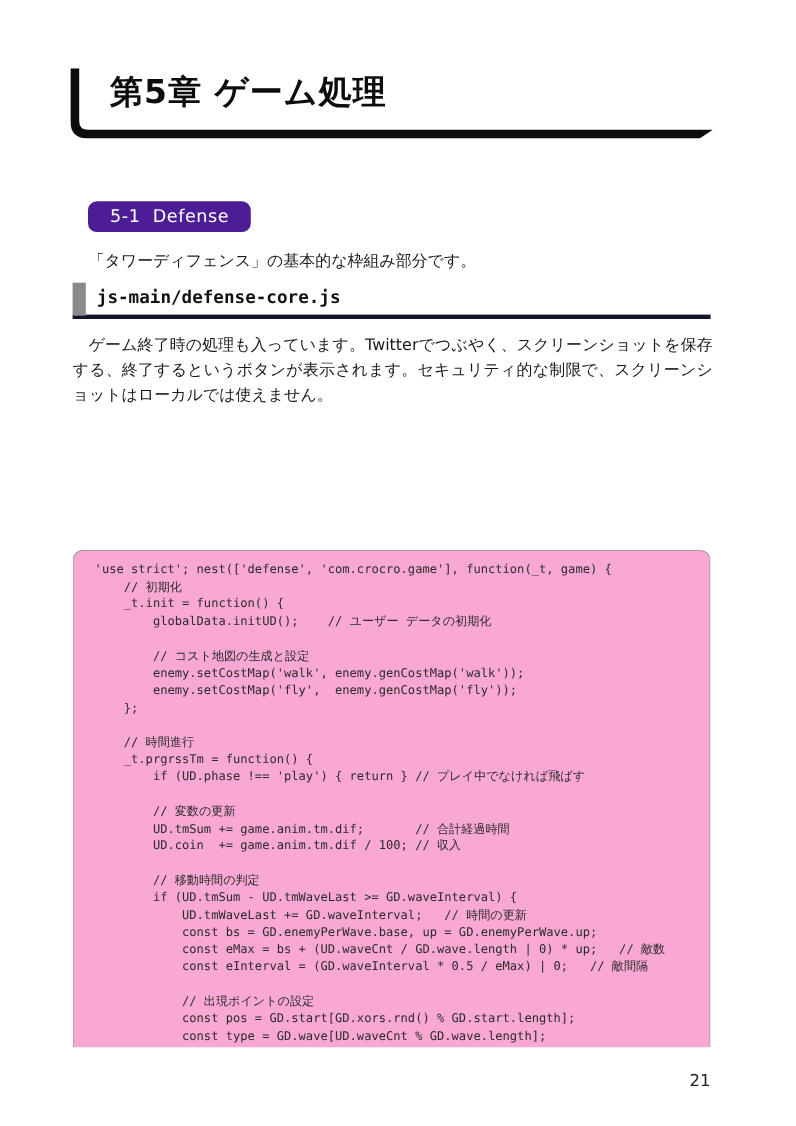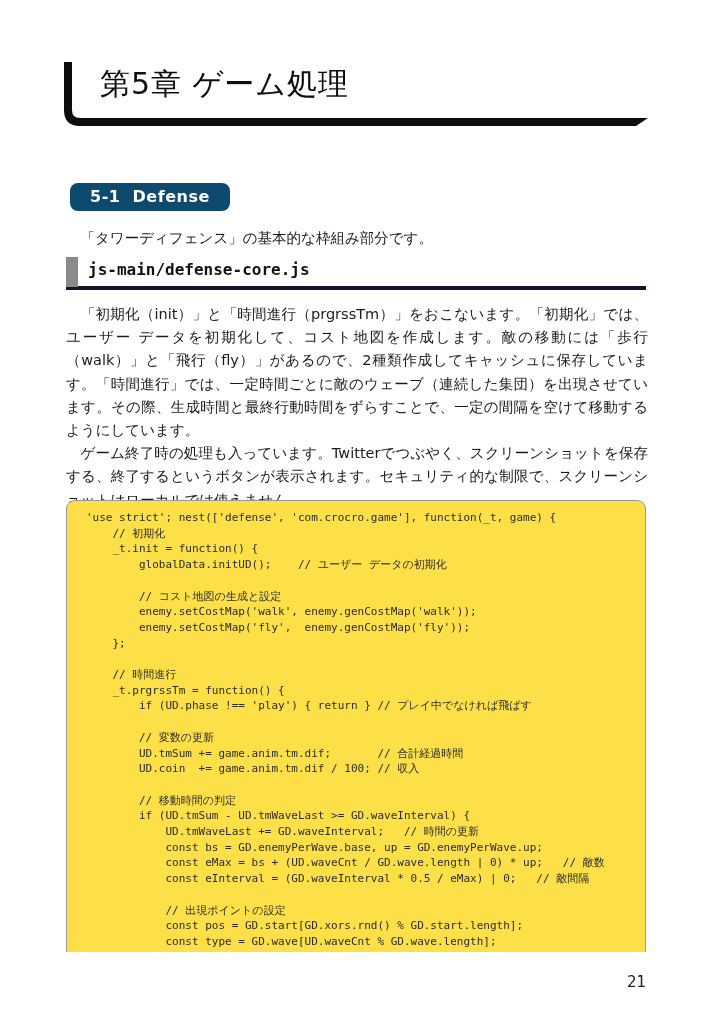--- a/index.html
+++ b/index.html
@@ -11,37 +11,37 @@
     position: relative;
     overflow: hidden;
   }
   .page { position: absolute; inset: 0; background: #fff; }
 
   
   .chapter-header { position: absolute; left: 64px; top: 62px; width: 584px; height: 64px; }
   .chapter-rule-svg { position: absolute; left: 0; top: 0; }
   .chapter-title {
     position: absolute; left: 36px; top: 2px;
-    font-size: 30px; font-weight: 400; color: #0d0d0d;
+    font-size: 30px; font-weight: 700; color: #0d0d0d;
     letter-spacing: 1px; margin: 0; white-space: nowrap;
   }
 
   .chapter-intro {
     position: absolute; left: 66px; top: 141px; width: 580px;
     font-size: 14.5px; line-height: 23px; margin: 0;
   }
 
   
   .section-badge {
-    position: absolute; left: 70px; top: 183px;
+    position: absolute; left: 80px; top: 183px;
     display: inline-block;
-    background: #0c4a6e; color: #ffffff;
+    background: #4c1d95; color: #ffffff;
     border-radius: 8px;
     padding: 4px 20px 5px 20px;
-    font-size: 16px; font-weight: 700;
+    font-size: 16px; font-weight: 400;
     white-space: pre; letter-spacing: 0.5px;
   }
 
   .section-intro {
     position: absolute; left: 66px; top: 227px; width: 580px;
     font-size: 14.5px; line-height: 23px; margin: 0;
   }
 
   
   .file-heading {
@@ -65,21 +65,21 @@
     text-align: justify; text-justify: inter-character;
   }
 
   
   .code-box {
     position: absolute; left: 66px; top: 500px; width: 580px; height: 452px;
     border: 1px solid #999999; border-bottom: none;
     border-radius: 9px 9px 0 0;
     box-sizing: border-box;
     overflow: hidden;
-    background: #fde047;
+    background: #f9a8d4;
   }
   .code-content {
     margin: 0; padding: 9px 6px 0 19px;
     font-family: "DejaVu Sans Mono", "Liberation Mono", monospace;
     font-size: 11px; line-height: 15.7px; color: #2b2b2b;
   }
   .code-line { white-space: pre; }
 
   .page-number {
     position: absolute; left: 66px; top: 973px; width: 580px;
@@ -102,21 +102,20 @@
   <div class="section-badge">5-1  Defense</div>
 
   <p class="section-intro">　「タワーディフェンス」の基本的な枠組み部分です。</p>
 
   <div class="file-heading">
     <span class="file-marker"></span>
     <span class="file-name">js-main/defense-core.js</span>
   </div>
 
   <div class="body-text">
-    <p>　「初期化（init）」と「時間進行（prgrssTm）」をおこないます。「初期化」では、ユーザー データを初期化して、コスト地図を作成します。敵の移動には「歩行（walk）」と「飛行（fly）」があるので、2種類作成してキャッシュに保存しています。「時間進行」では、一定時間ごとに敵のウェーブ（連続した集団）を出現させています。その際、生成時間と最終行動時間をずらすことで、一定の間隔を空けて移動するようにしています。</p>
     <p>　ゲーム終了時の処理も入っています。Twitterでつぶやく、スクリーンショットを保存する、終了するというボタンが表示されます。セキュリティ的な制限で、スクリーンショットはローカルでは使えません。</p>
   </div>
 
   <div class="code-box">
     <pre class="code-content"><div class="code-line">'use strict'; nest(['defense', 'com.crocro.game'], function(_t, game) {</div><div class="code-line">    // 初期化</div><div class="code-line">    _t.init = function() {</div><div class="code-line">        globalData.initUD();    // ユーザー データの初期化</div><div class="code-line">&nbsp;</div><div class="code-line">        // コスト地図の生成と設定</div><div class="code-line">        enemy.setCostMap('walk', enemy.genCostMap('walk'));</div><div class="code-line">        enemy.setCostMap('fly',  enemy.genCostMap('fly'));</div><div class="code-line">    };</div><div class="code-line">&nbsp;</div><div class="code-line">    // 時間進行</div><div class="code-line">    _t.prgrssTm = function() {</div><div class="code-line">        if (UD.phase !== 'play') { return } // プレイ中でなければ飛ばす</div><div class="code-line">&nbsp;</div><div class="code-line">        // 変数の更新</div><div class="code-line">        UD.tmSum += game.anim.tm.dif;       // 合計経過時間</div><div class="code-line">        UD.coin  += game.anim.tm.dif / 100; // 収入</div><div class="code-line">&nbsp;</div><div class="code-line">        // 移動時間の判定</div><div class="code-line">        if (UD.tmSum - UD.tmWaveLast &gt;= GD.waveInterval) {</div><div class="code-line">            UD.tmWaveLast += GD.waveInterval;   // 時間の更新</div><div class="code-line">            const bs = GD.enemyPerWave.base, up = GD.enemyPerWave.up;</div><div class="code-line">            const eMax = bs + (UD.waveCnt / GD.wave.length | 0) * up;   // 敵数</div><div class="code-line">            const eInterval = (GD.waveInterval * 0.5 / eMax) | 0;   // 敵間隔</div><div class="code-line">&nbsp;</div><div class="code-line">            // 出現ポイントの設定</div><div class="code-line">            const pos = GD.start[GD.xors.rnd() % GD.start.length];</div><div class="code-line">            const type = GD.wave[UD.waveCnt % GD.wave.length];</div></pre>
   </div>
 
   <div class="page-number">21</div>
 
 </div>

